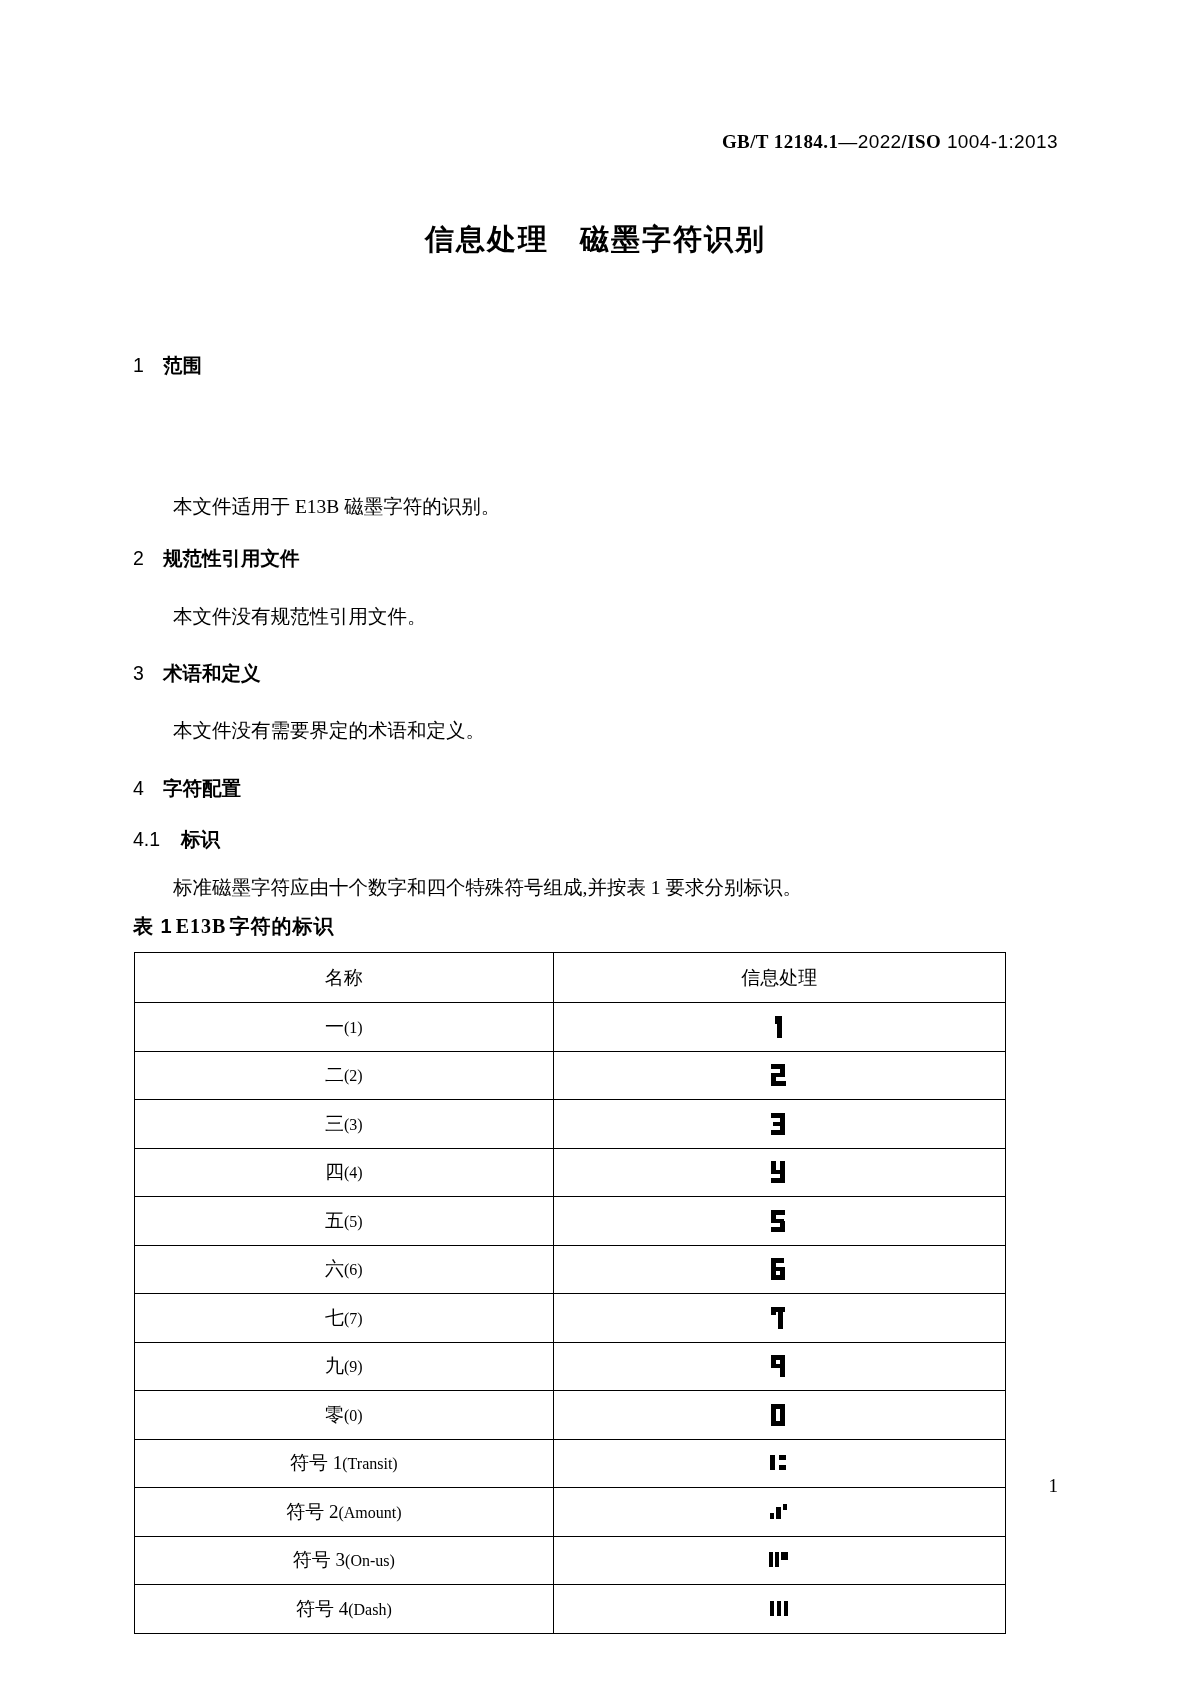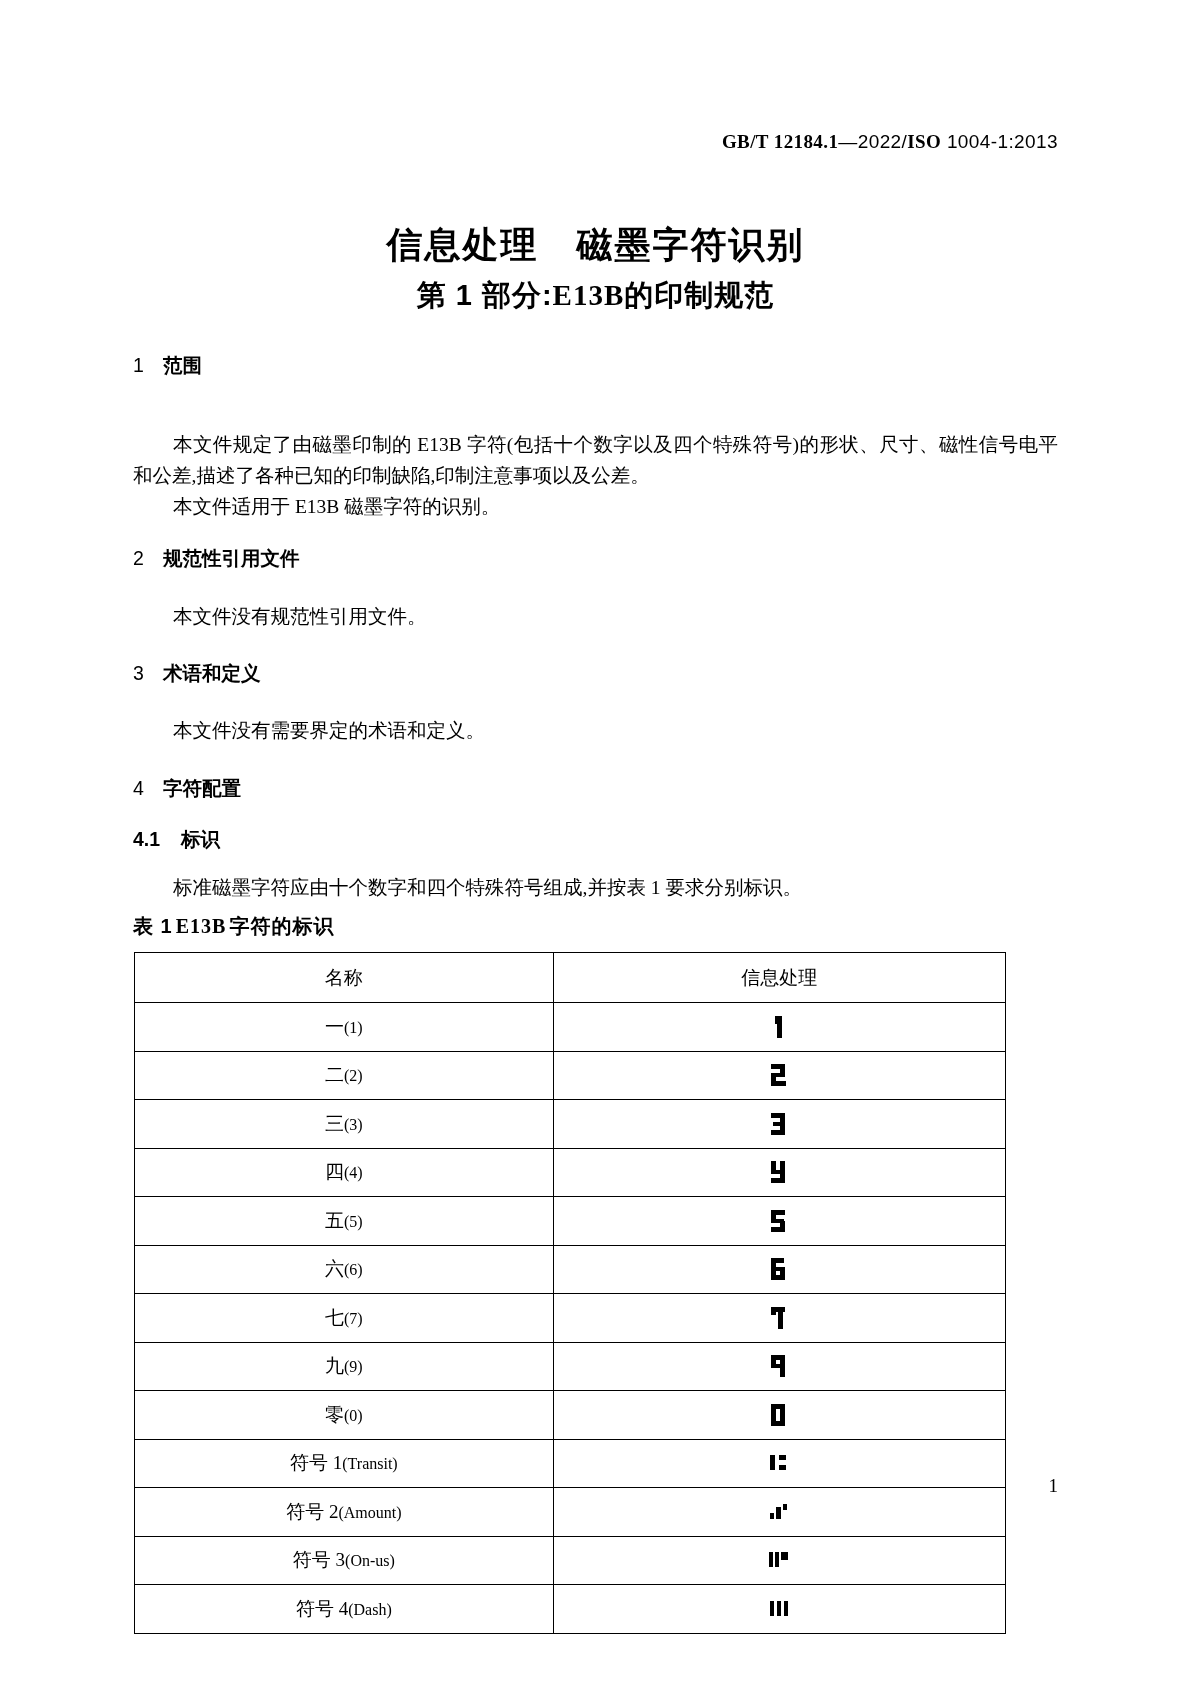--- a/index.html
+++ b/index.html
@@ -46,21 +46,21 @@
   .title-block {
     position: absolute;
     top: 218px;
     left: 0;
     width: 925px;
     text-align: center;
     font-family: "Liberation Sans", sans-serif;
     font-weight: bold;
   }
   .title-line1 {
-    font-size: 36px;
+    font-size: 29px;
     letter-spacing: 2px;
     line-height: 1.5;
   }
   .title-line2 {
     font-size: 29px;
     letter-spacing: 1px;
     line-height: 1.6;
   }
   .title-line2 .latin {
     font-family: "Liberation Serif", serif;
@@ -84,21 +84,21 @@
     position: absolute;
     left: 0;
     font-family: "Liberation Sans", sans-serif;
     font-weight: bold;
     font-size: 19.5px;
     white-space: nowrap;
   }
   .h2 .num {
     display: inline-block;
     min-width: 48px;
-    font-weight: bold;
+    font-weight: normal;
   }
 
   
   .para {
     position: absolute;
     left: 0;
     width: 925px;
     font-family: "Liberation Serif", "DejaVu Serif", serif;
     font-size: 19.5px;
     line-height: 31px;
@@ -183,29 +183,25 @@
 
 <div class="page">
   <div class="content">
 
     <div class="doc-header">
       <span class="gb">GB/T 12184.1</span><span>—2022/</span><span class="gb">ISO</span><span> 1004-1:2013</span>
     </div>
 
     <div class="title-block">
       <div class="title-line1">信息处理　磁墨字符识别</div>
-      <div class="title-line2">
-        <span>第 1 部分:</span><span class="latin">E13B</span><span>的印制规范</span>
-      </div>
     </div>
 
     <div class="h1" style="top:352px">
       <span class="num">1</span><span>范围</span>
     </div>
-    <div class="para indent" style="top:429px">本文件规定了由磁墨印制的 E13B 字符(包括十个数字以及四个特殊符号)的形状、尺寸、磁性信号电平和公差,描述了各种已知的印制缺陷,印制注意事项以及公差。</div>
     <div class="para indent" style="top:491px">本文件适用于 E13B 磁墨字符的识别。</div>
 
     <div class="h1" style="top:545px">
       <span class="num">2</span><span>规范性引用文件</span>
     </div>
     <div class="para indent" style="top:601px">本文件没有规范性引用文件。</div>
 
     <div class="h1" style="top:660px">
       <span class="num">3</span><span>术语和定义</span>
     </div>

